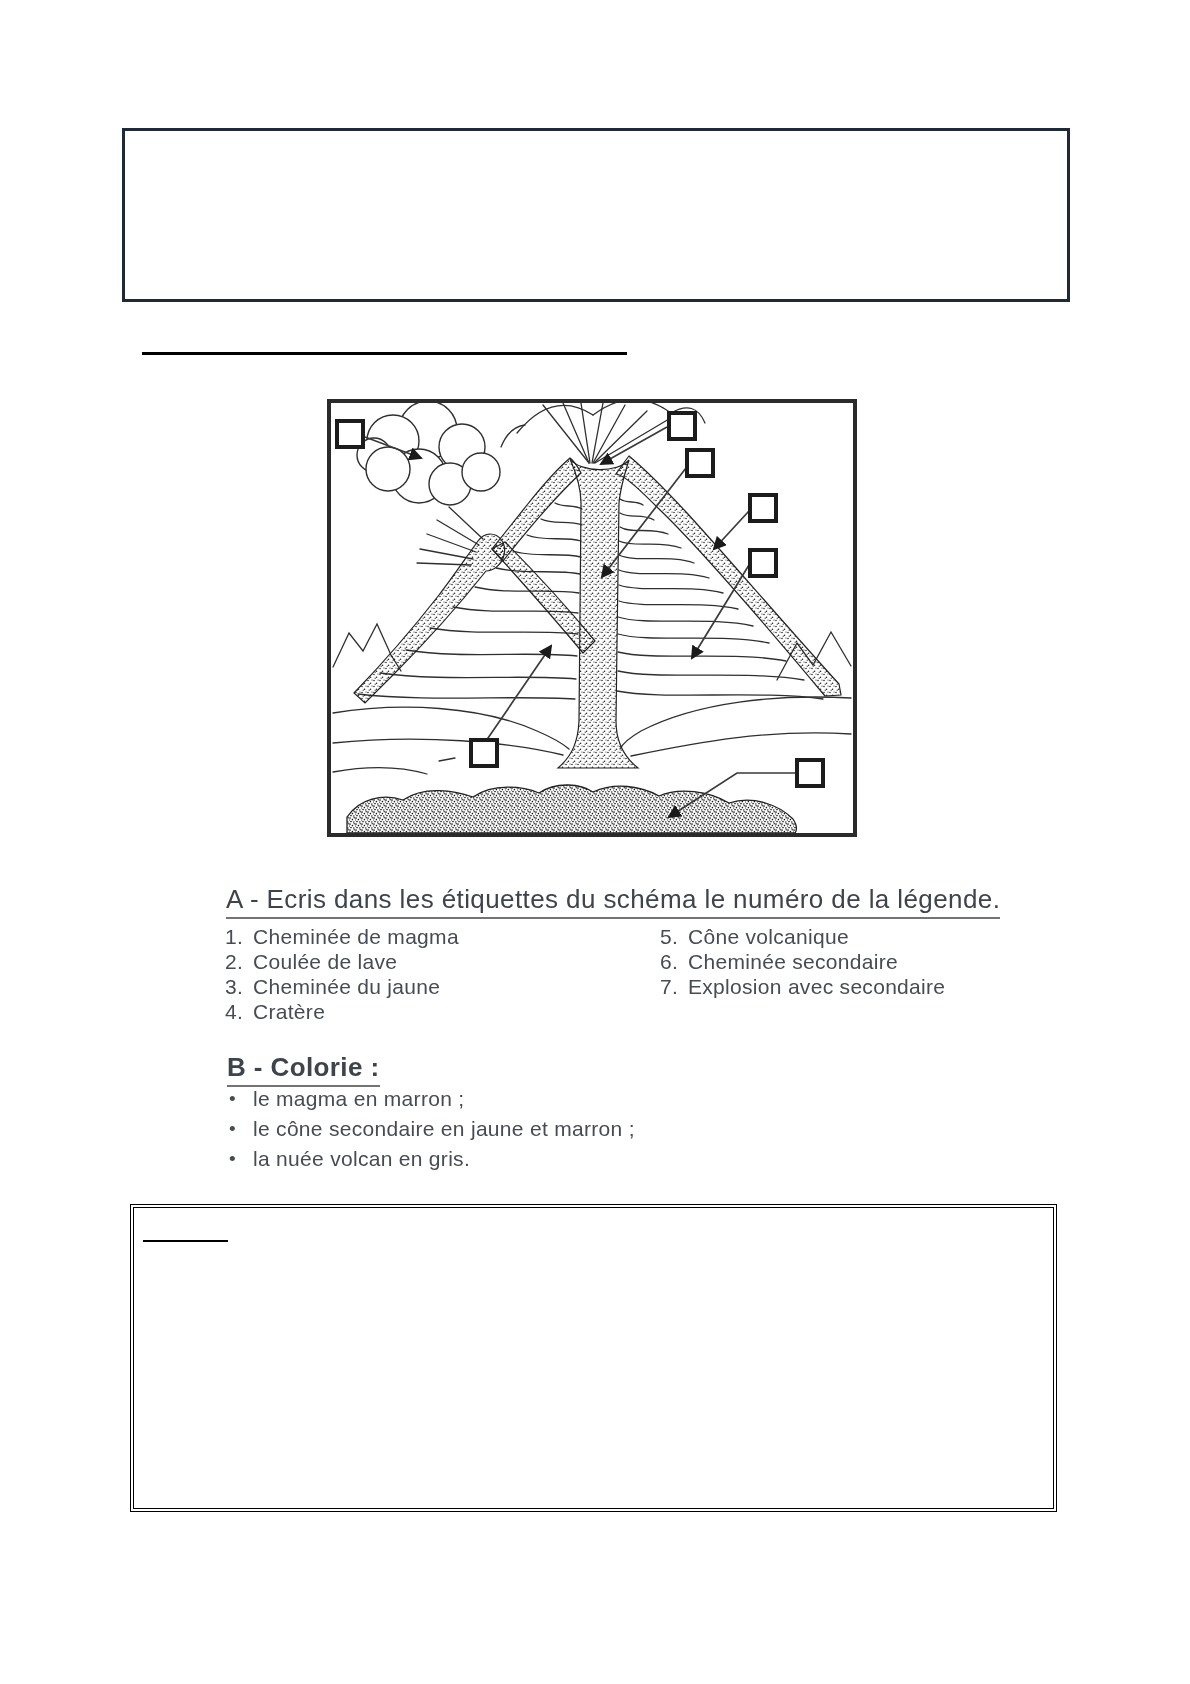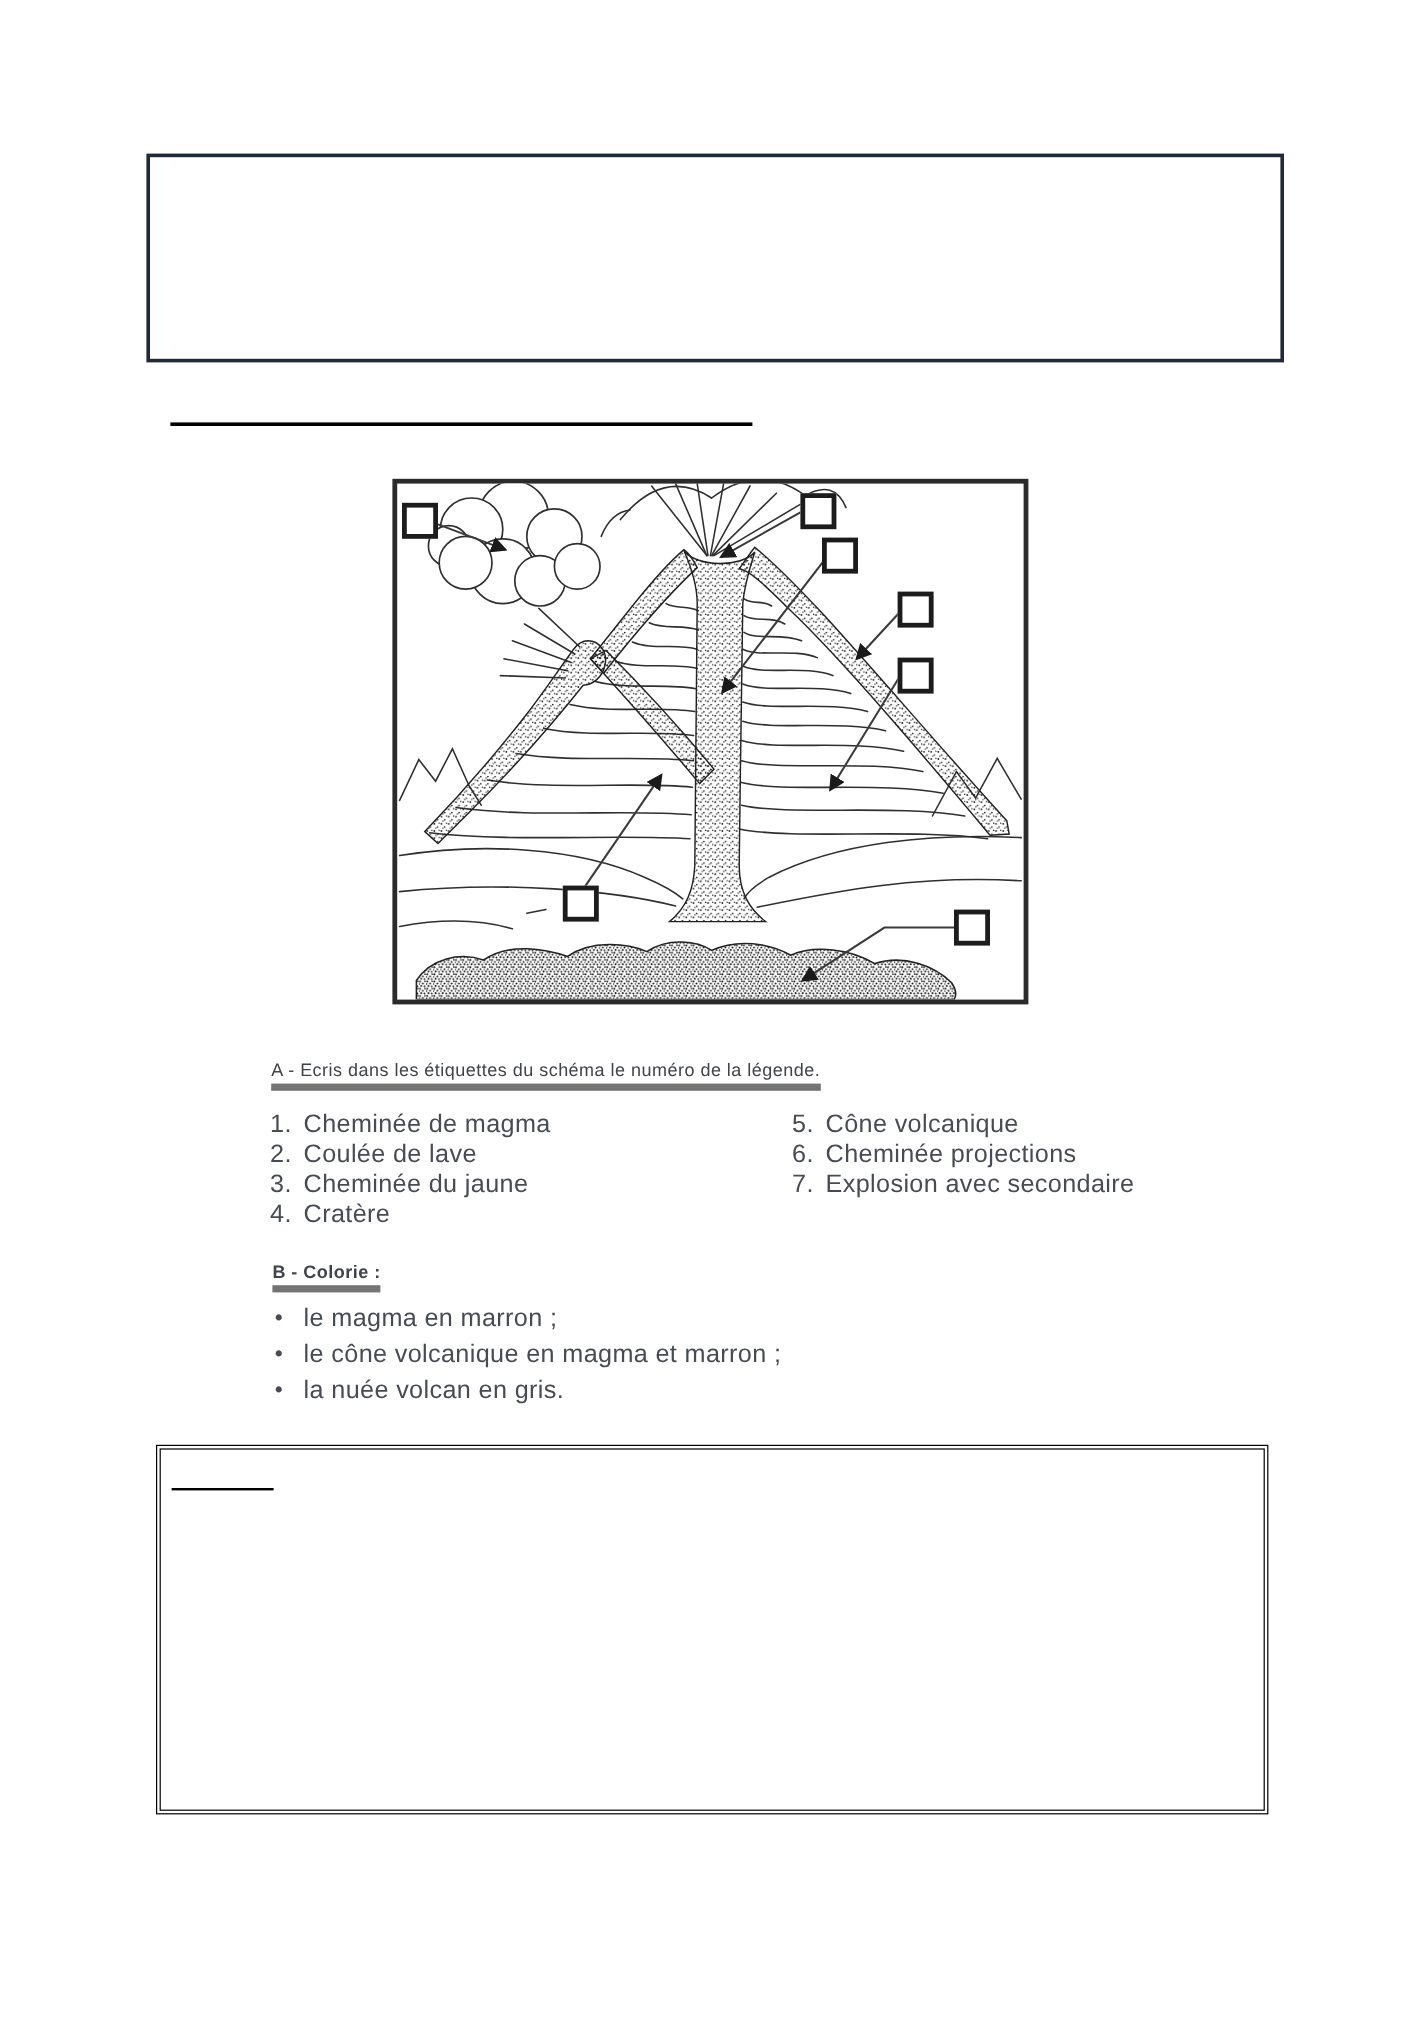--- a/index.html
+++ b/index.html
@@ -37,22 +37,22 @@
   }
 
   
   .ansbox {
     width:30px; height:30px; background:#ffffff;
     border:4px solid #1c1c1c;
   }
 
   
   .sec-heading {
-    font-size:15px; letter-spacing:0.4px; color:#3f434c;
-    border-bottom:6px solid #737373; padding-bottom:2px;
+    font-size:26px; letter-spacing:0.4px; color:#3f434c;
+    border-bottom:2px solid #737373; padding-bottom:2px;
     white-space:nowrap;
   }
   .heading-a { left:226px; top:884px; }
   .heading-b { left:227px; top:1052px;font-weight:bold; }
 
   
   .legend { font-size:21px; letter-spacing:0.3px; }
   .legend-left  { left:225px; top:924px; }
   .legend-right { left:660px; top:924px; }
   .legend .row { display:flex; height:25px; line-height:25px; white-space:nowrap; }
@@ -222,38 +222,38 @@
     </div>
 </div>
 
 <div class="abs legend legend-right">
   <div class="row">
       <span class="num">5.</span>
       <span>Cône volcanique</span>
     </div>
   <div class="row">
       <span class="num">6.</span>
-      <span>Cheminée projections</span>
+      <span>Cheminée secondaire</span>
     </div>
   <div class="row">
       <span class="num">7.</span>
       <span>Explosion avec secondaire</span>
     </div>
 </div>
 
 <div class="abs sec-heading heading-b">B - Colorie :</div>
 
 <div class="abs bullets">
   <div class="row">
       <span class="dot">•</span>
       <span>le magma en marron ;</span>
     </div>
   <div class="row">
       <span class="dot">•</span>
-      <span>le cône volcanique en magma et marron ;</span>
+      <span>le cône secondaire en jaune et marron ;</span>
     </div>
   <div class="row">
       <span class="dot">•</span>
       <span>la nuée volcan en gris.</span>
     </div>
 </div>
 
 <div class="abs bottom-box"></div>
 <div class="abs small-line"></div>
 

